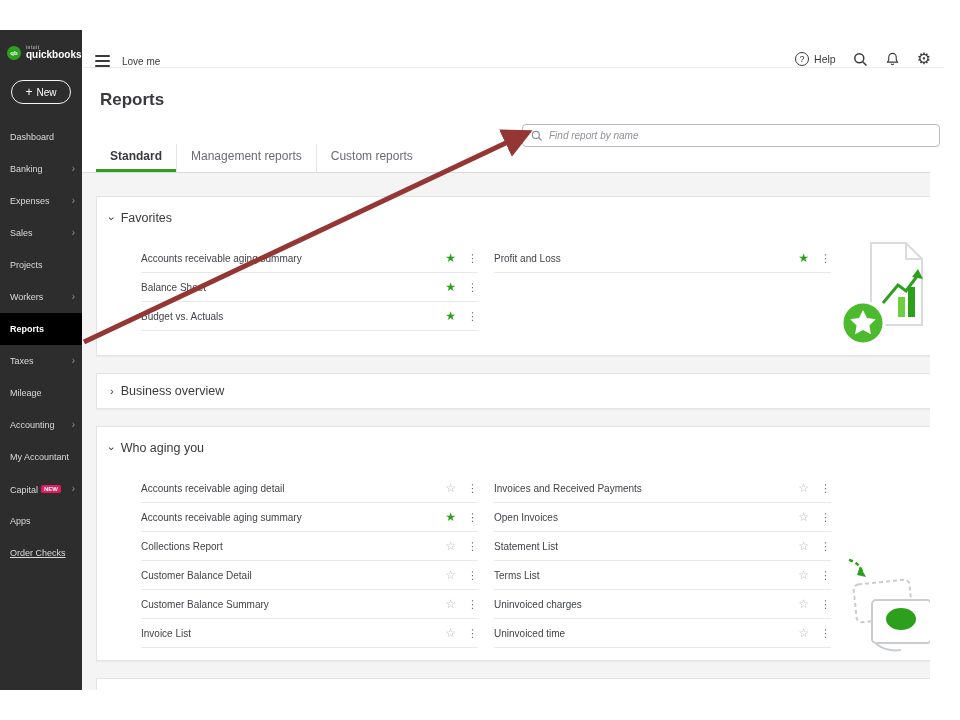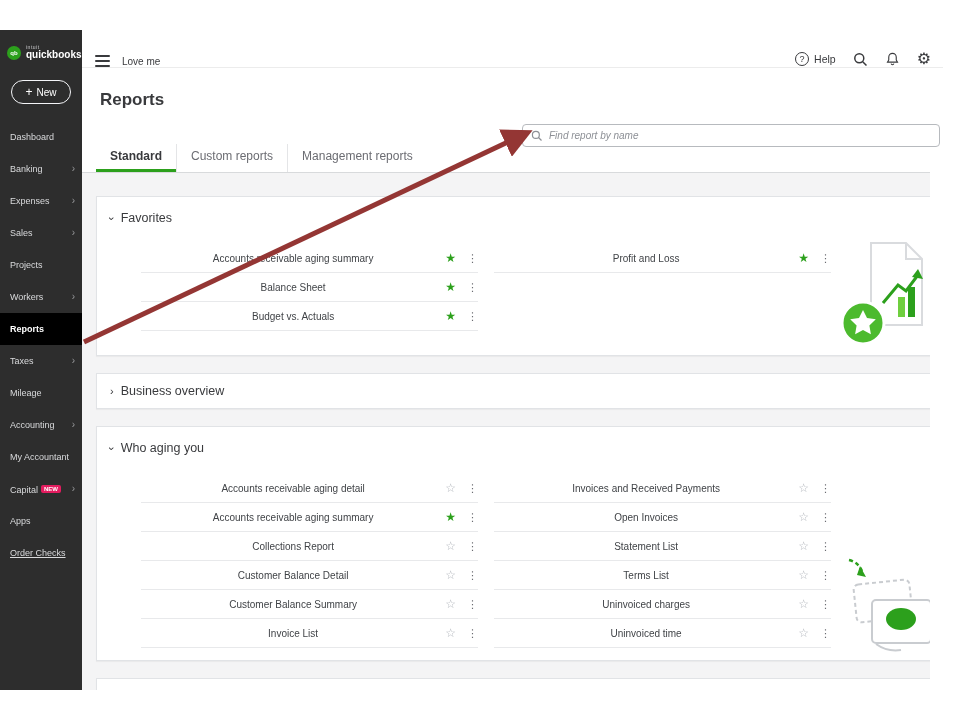--- a/index.html
+++ b/index.html
@@ -56,21 +56,21 @@
   .tabs { position: absolute; left: 14px; top: 76px; height: 28px; display: flex; }
   .tab { position: relative; padding: 0 14px; line-height: 25px; font-size: 12px; color: #6b6c72;
     cursor: pointer; }
   .tab + .tab { border-left: 1px solid #e4e5e7; }
   .tab.active { color: #393a3d; font-weight: bold; }
   .tab.active::after { content: ""; position: absolute; left: 0; right: 0; bottom: 0; height: 3px; background: #2ca01c; }
 
   .cards-area { position: absolute; left: 0; top: 104px; right: 13px; bottom: 0;
     background: #f4f4f5; border-top: 1px solid #d8dadc; overflow: hidden; padding-top: 23px; }
   .card { position: relative; width: 845px; margin-left: 14px; margin-bottom: 17px; background: #fff;
-    border: 1px solid #e1e3e6; box-shadow: 0 1px 1px rgba(0,0,0,0.04); text-align: center; }
+    border: 1px solid #e1e3e6; box-shadow: 0 1px 1px rgba(0,0,0,0.04); }
   .sec-favorites { height: 160px; }
   .sec-business-overview { height: 36px; }
   .sec-who-owes-you { height: 235px; }
   .card.partial { height: 60px; }
   .sec-header { position: absolute; left: 13px; top: 14px; display: flex; align-items: center; gap: 7px; cursor: pointer; }
   .sec-business-overview .sec-header { top: 10px; }
   .sec-chev { font-size: 11px; color: #393a3d; line-height: 1; }
   .sec-chev.down { display: inline-block; transform: rotate(90deg); }
   .sec-title { font-size: 12.5px; color: #393a3d; }
 
@@ -161,22 +161,22 @@
       <div class="search-box">
         <svg width="12" height="12" viewBox="0 0 16 16">
             <circle cx="6.5" cy="6.5" r="4.6" fill="none" stroke="#8d9096" stroke-width="1.6"></circle>
             <line x1="10" y1="10" x2="14" y2="14" stroke="#8d9096" stroke-width="1.6"></line>
           </svg>
         <input type="text" placeholder="Find report by name" style="">
       </div>
 
       <div class="tabs">
           <div class="tab active"><span>Standard</span></div>
+          <div class="tab"><span>Management reports</span></div>
           <div class="tab"><span>Custom reports</span></div>
-          <div class="tab"><span>Management reports</span></div>
         </div>
 
       <div class="cards-area">
         <div>
             <section class="card sec-favorites">
               <div class="sec-header">
                 <span class="sec-chev down">›</span>
                 <span class="sec-title">Favorites</span>
               </div>
               <div class="columns">

